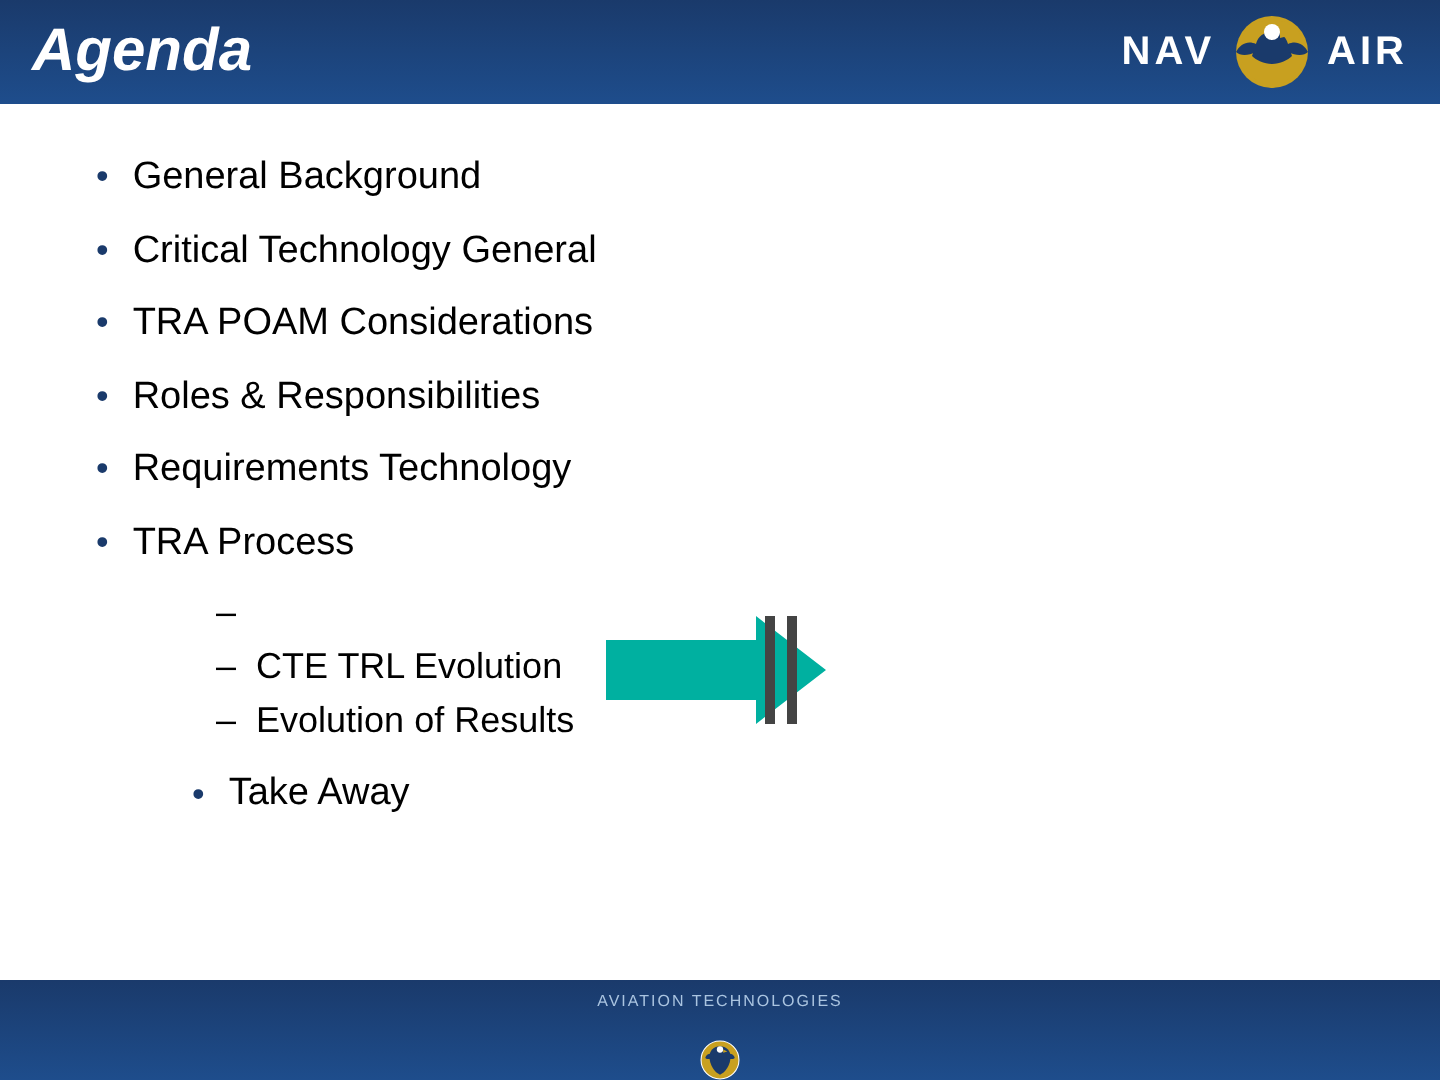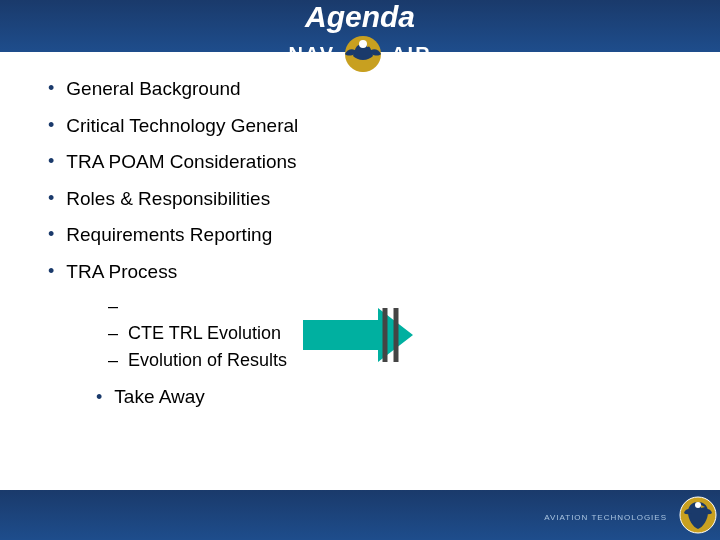--- a/index.html
+++ b/index.html
@@ -16,21 +16,20 @@
     
     .header {
       background: linear-gradient(to bottom, #1a3a6b, #1e4d8c);
       width: 100%;
       height: 52px;
       display: flex;
       align-items: center;
       justify-content: space-between;
       padding: 0 16px;
       position: relative;
-      flex-direction: column;
     }
 
     .header-title {
       color: #ffffff;
       font-size: 30px;
       font-weight: bold;
       font-style: italic;
     }
 
     
@@ -129,20 +128,21 @@
       position: absolute;
       bottom: 0;
       width: 100%;
       height: 50px;
       background: linear-gradient(to bottom, #1a3a6b, #1e4d8c);
       display: flex;
       align-items: center;
       justify-content: flex-end;
       padding: 0 3px;
       gap: 12px;
+      flex-direction: column;
     }
 
     .footer-logo-text {
       color: #aac4e0;
       font-size: 8px;
       letter-spacing: 1px;
       text-align: right;
     }
 
     .eagle-bottom {
@@ -190,21 +190,21 @@
     <li>
       <span class="bullet">•</span>
       <span class="item-text">TRA POAM Considerations</span>
     </li>
     <li>
       <span class="bullet">•</span>
       <span class="item-text">Roles &amp; Responsibilities</span>
     </li>
     <li>
       <span class="bullet">•</span>
-      <span class="item-text">Requirements Reporting</span>
+      <span class="item-text">Requirements Technology</span>
     </li>
     <li>
       <span class="bullet">•</span>
       <span class="item-text">TRA Process</span>
     </li>
   </ul>
 
   <div style="display:flex; align-items:flex-start;">
     <ul class="sub-list" style="margin-left: 60px;">
       <li>

